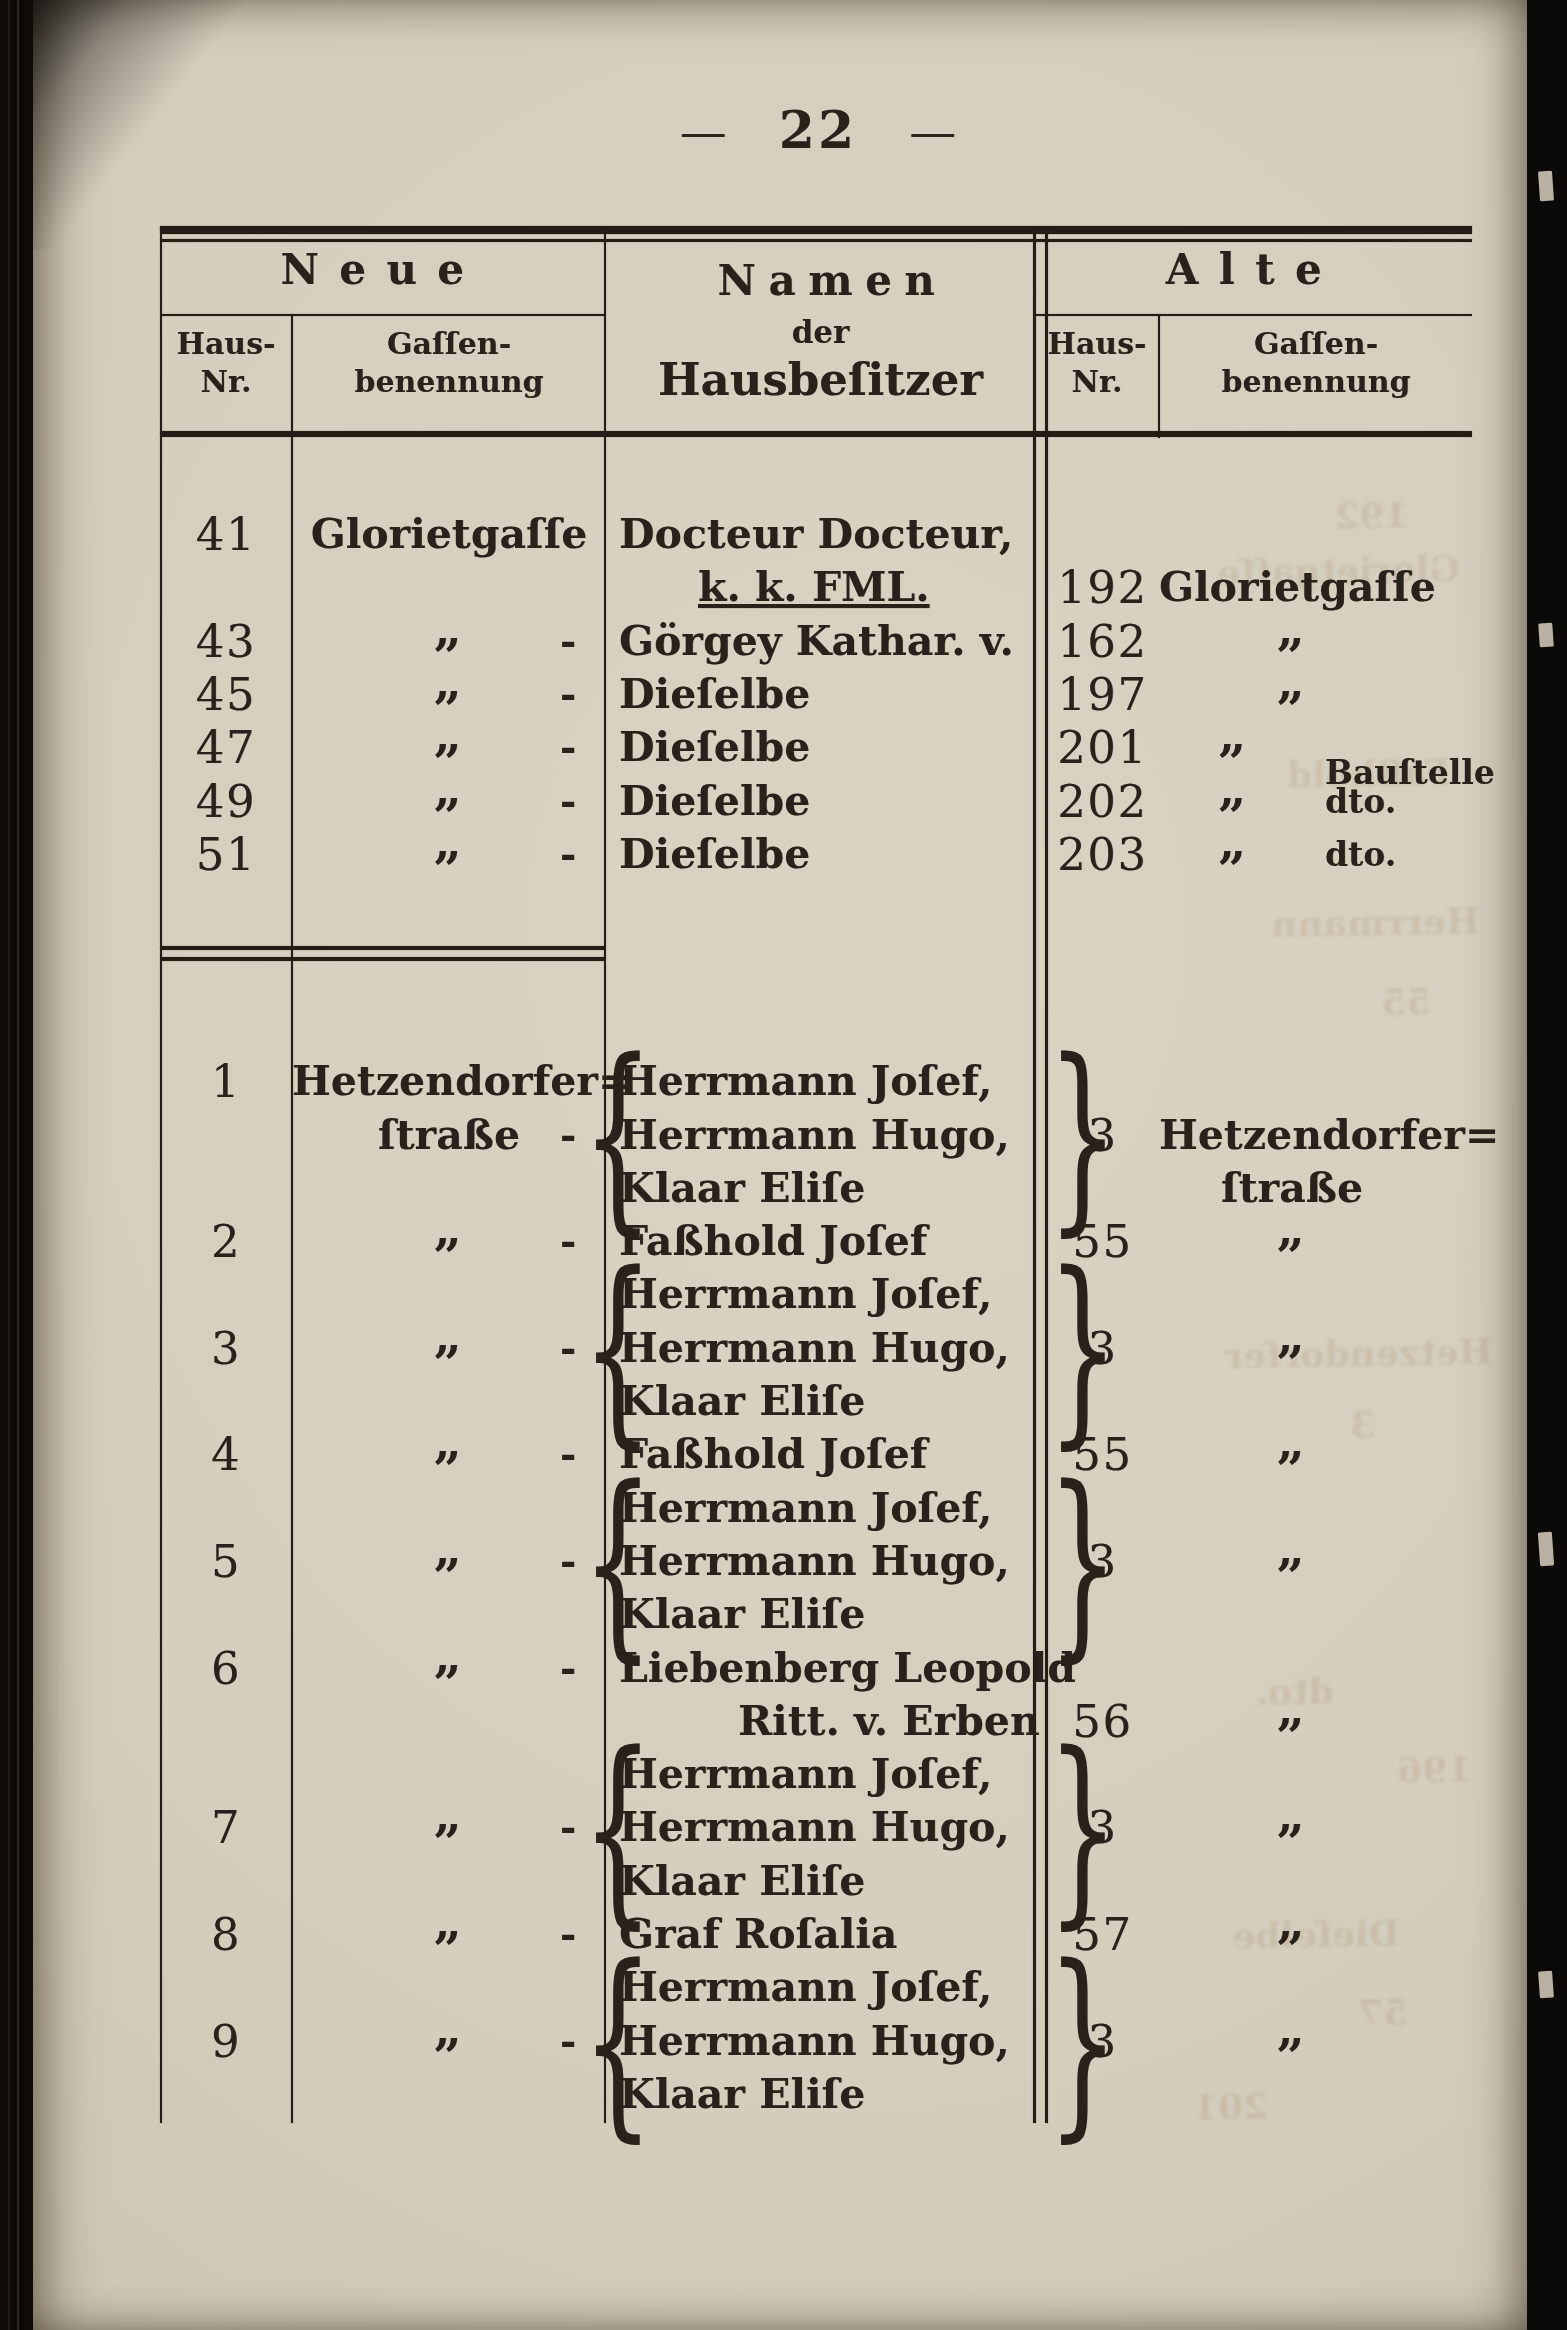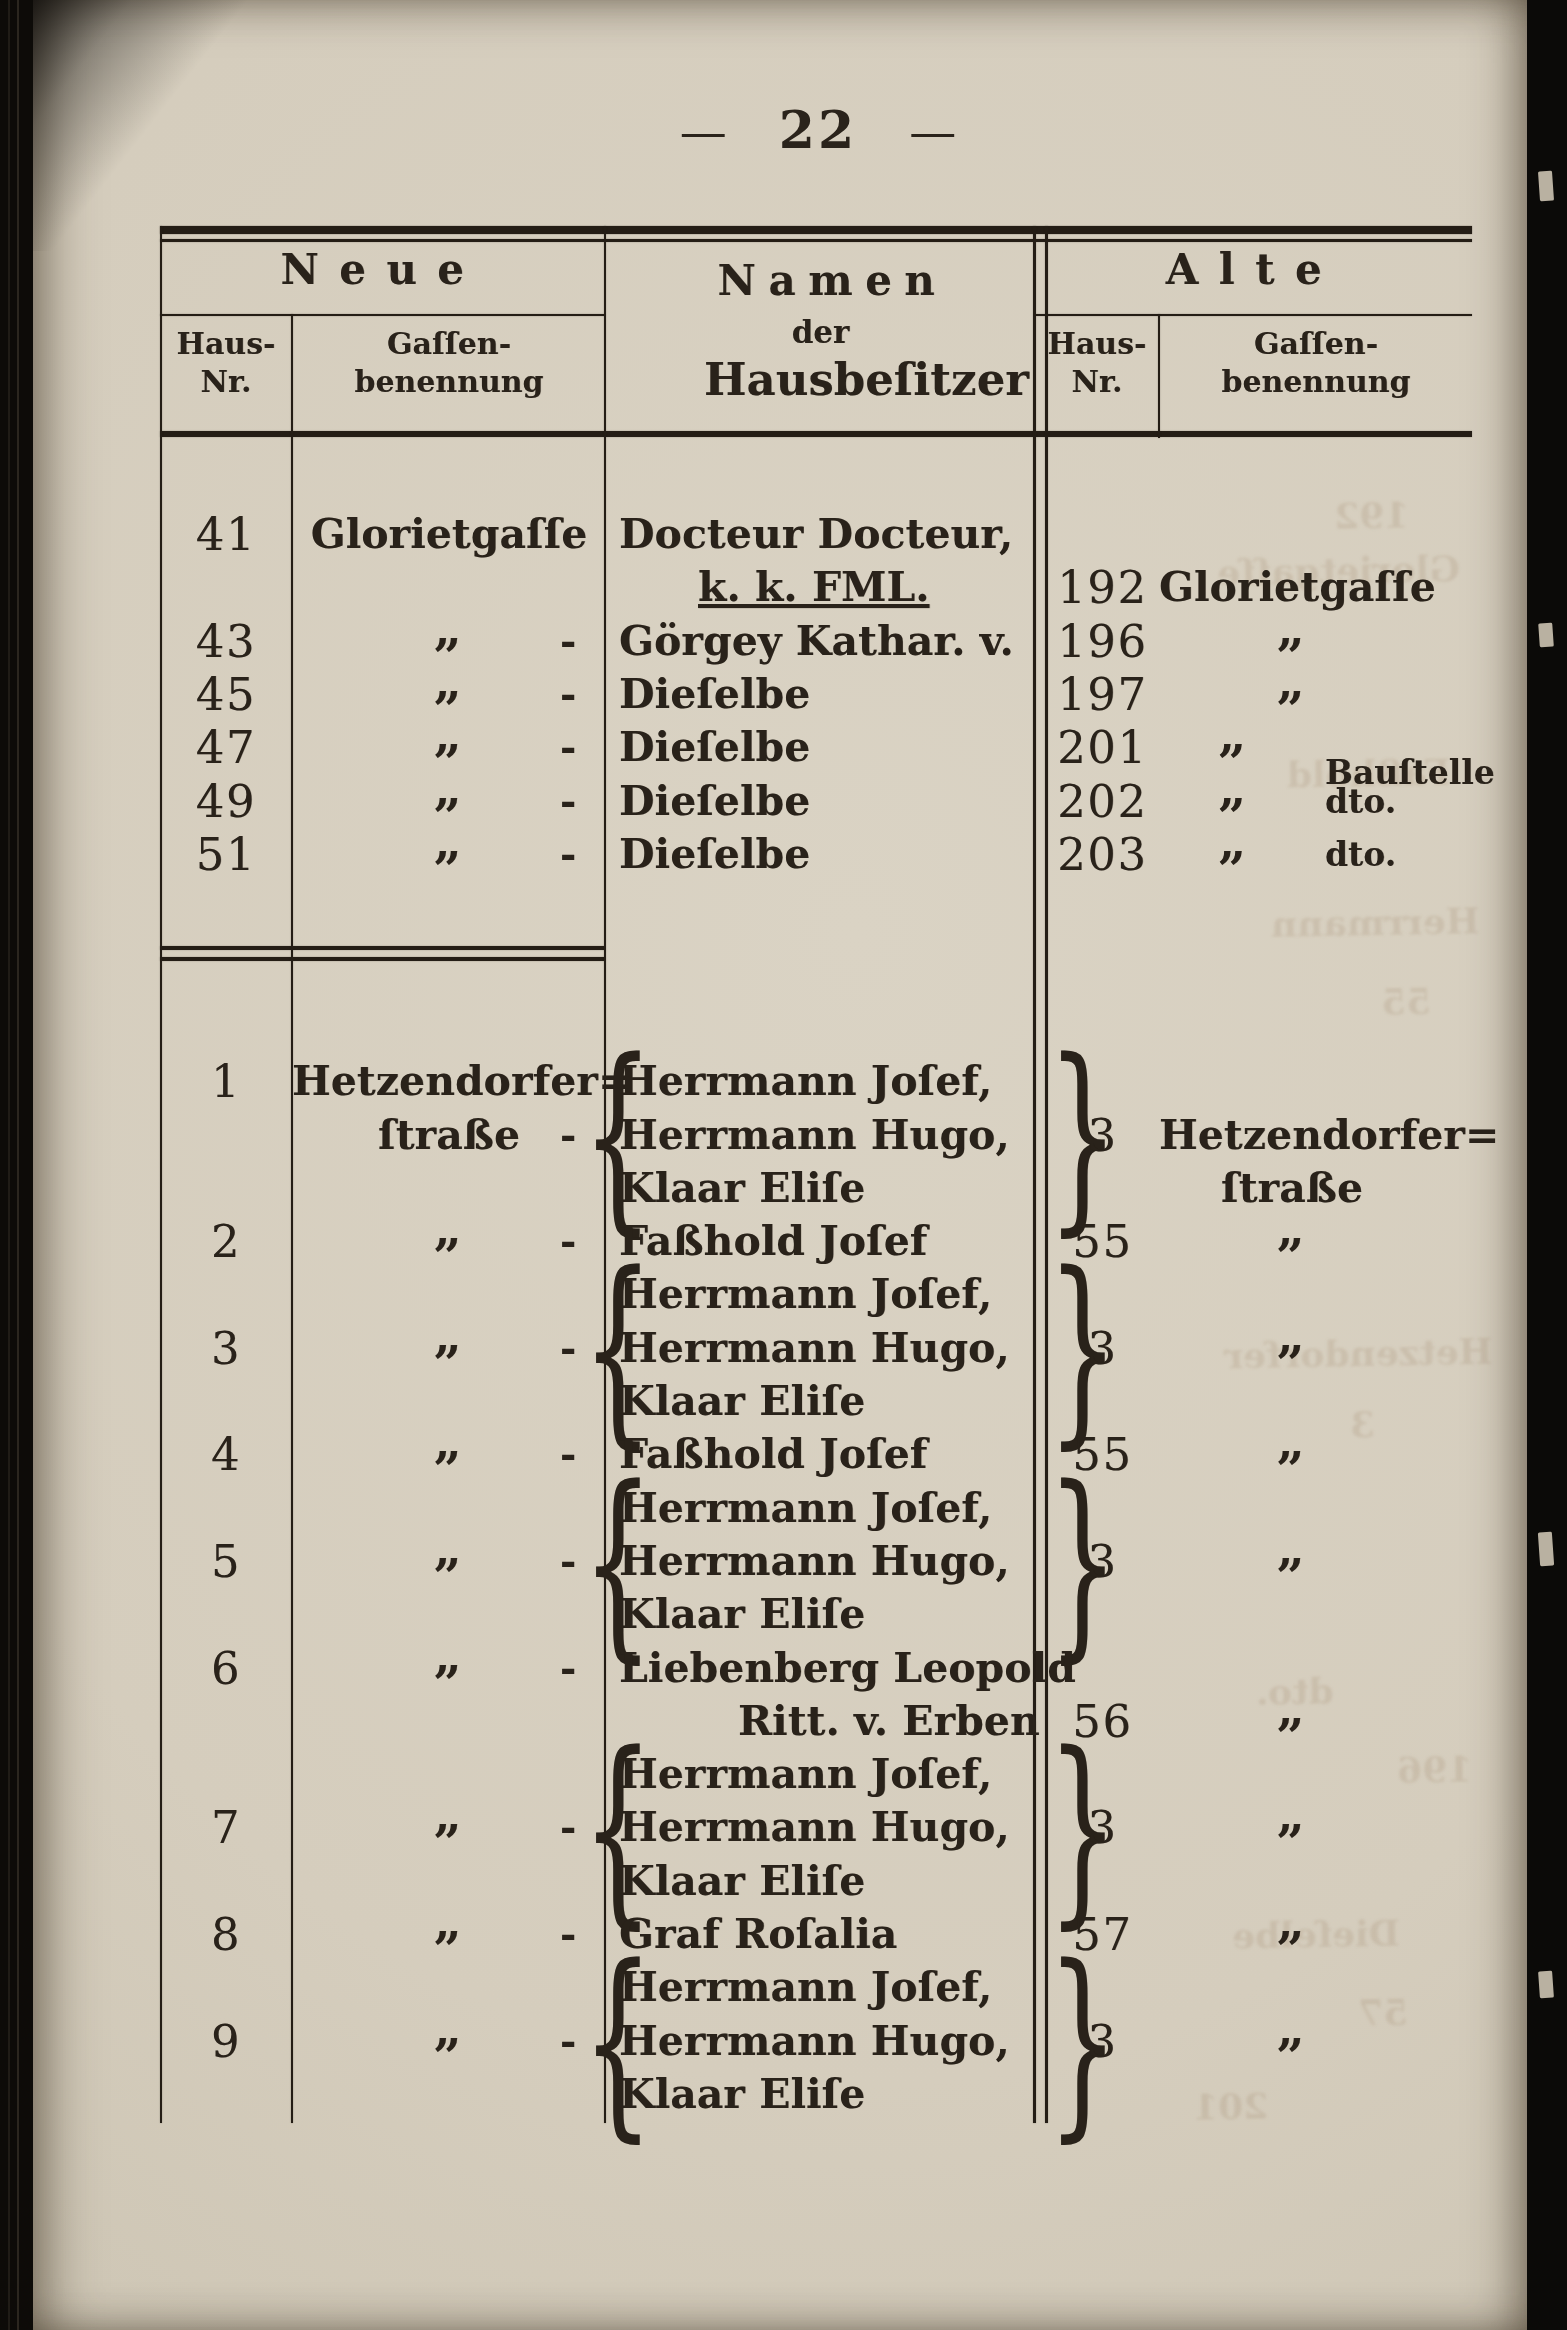--- a/index.html
+++ b/index.html
@@ -50,21 +50,21 @@
   .dash { font-size:39px; text-align:left; }
   .suffix { font-size:33px; }
   .brace { position:absolute; width:36px; font-weight:normal; color:#29221a;
            text-align:center; transform:scaleX(0.55); transform-origin:center; overflow:visible; }
 
   
   .hdr-neue { left:0; top:19px; width:445px; font-size:42px; letter-spacing:20.4px; text-align:center; }
   .hdr-alte { left:876px; top:19px; width:436px; font-size:42px; letter-spacing:20.4px; text-align:center; }
   .hdr-namen { left:445px; top:30px; width:455px; font-size:42px; letter-spacing:12.5px; text-align:center; }
   .hdr-der { left:445px; top:88px; width:431px; font-size:31px; text-align:center; }
-  .hdr-hb { left:445px; top:127px; width:431px; font-size:45px; text-align:center;margin-left:46px; }
+  .hdr-hb { left:445px; top:127px; width:431px; font-size:45px; text-align:center; }
   .sh { font-size:30px; text-align:center; }
   .sh-h1a { left:0; top:100px; width:132px; } .sh-h1b { left:0; top:138px; width:132px; }
   .sh-g2a { left:132px; top:100px; width:314px; } .sh-g2b { left:132px; top:138px; width:314px; }
   .sh-h4a { left:876px; top:100px; width:122px; } .sh-h4b { left:876px; top:138px; width:122px; }
   .sh-g5a { left:999px; top:100px; width:314px; } .sh-g5b { left:999px; top:138px; width:314px; }
 
   
   .bleed { position:absolute; inset:0; pointer-events:none; }
   .bleedtxt { position:absolute; transform:scaleX(-1) rotate(1deg); color:rgba(130,95,55,0.14);
               filter:blur(1.6px); font-size:36px; font-weight:bold; font-family:"DejaVu Serif", serif; }
@@ -131,21 +131,21 @@
           <div class="t cell num" style="left: 0px; width: 132px; top: 282px;">41</div>
           <div class="t cell frak" style="left: 132px; width: 314px; top: 282px;">Glorietgaſſe</div>
           <div class="t cell frak left" style="left: 459px; width: 408px; top: 282px;">Docteur Docteur,</div>
           <div class="t cell frak left" style="left: 538px; width: 408px; top: 335px; text-decoration: underline;">k. k. FML.</div>
           <div class="t cell num" style="left: 887px; width: 111px; top: 335px;">192</div>
           <div class="t cell frak" style="left: 999px; width: 266px; top: 335px;">Glorietgaſſe</div>
           <div class="t cell num" style="left: 0px; width: 132px; top: 389px;">43</div>
           <div class="t cell frak ditto" style="left: 132px; width: 314px; top: 389px;">„</div>
           <div class="t cell frak dash" style="left: 400px; width: 39px; top: 389px;">-</div>
           <div class="t cell frak left" style="left: 459px; width: 408px; top: 389px;">Görgey Kathar. v.</div>
-          <div class="t cell num" style="left: 887px; width: 111px; top: 389px;">196</div>
+          <div class="t cell num" style="left: 887px; width: 111px; top: 389px;">162</div>
           <div class="t cell frak ditto" style="left: 999px; width: 266px; top: 389px;">„</div>
           <div class="t cell num" style="left: 0px; width: 132px; top: 442px;">45</div>
           <div class="t cell frak ditto" style="left: 132px; width: 314px; top: 442px;">„</div>
           <div class="t cell frak dash" style="left: 400px; width: 39px; top: 442px;">-</div>
           <div class="t cell frak left" style="left: 459px; width: 408px; top: 442px;">Dieſelbe</div>
           <div class="t cell num" style="left: 887px; width: 111px; top: 442px;">197</div>
           <div class="t cell frak ditto" style="left: 999px; width: 266px; top: 442px;">„</div>
           <div class="t cell num" style="left: 0px; width: 132px; top: 495px;">47</div>
           <div class="t cell frak ditto" style="left: 132px; width: 314px; top: 495px;">„</div>
           <div class="t cell frak dash" style="left: 400px; width: 39px; top: 495px;">-</div>

